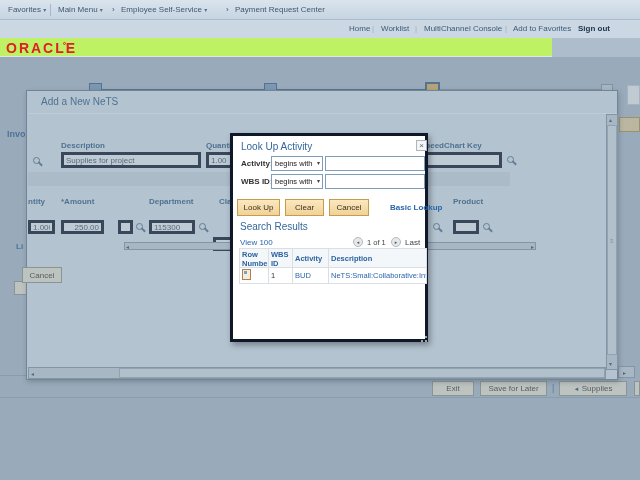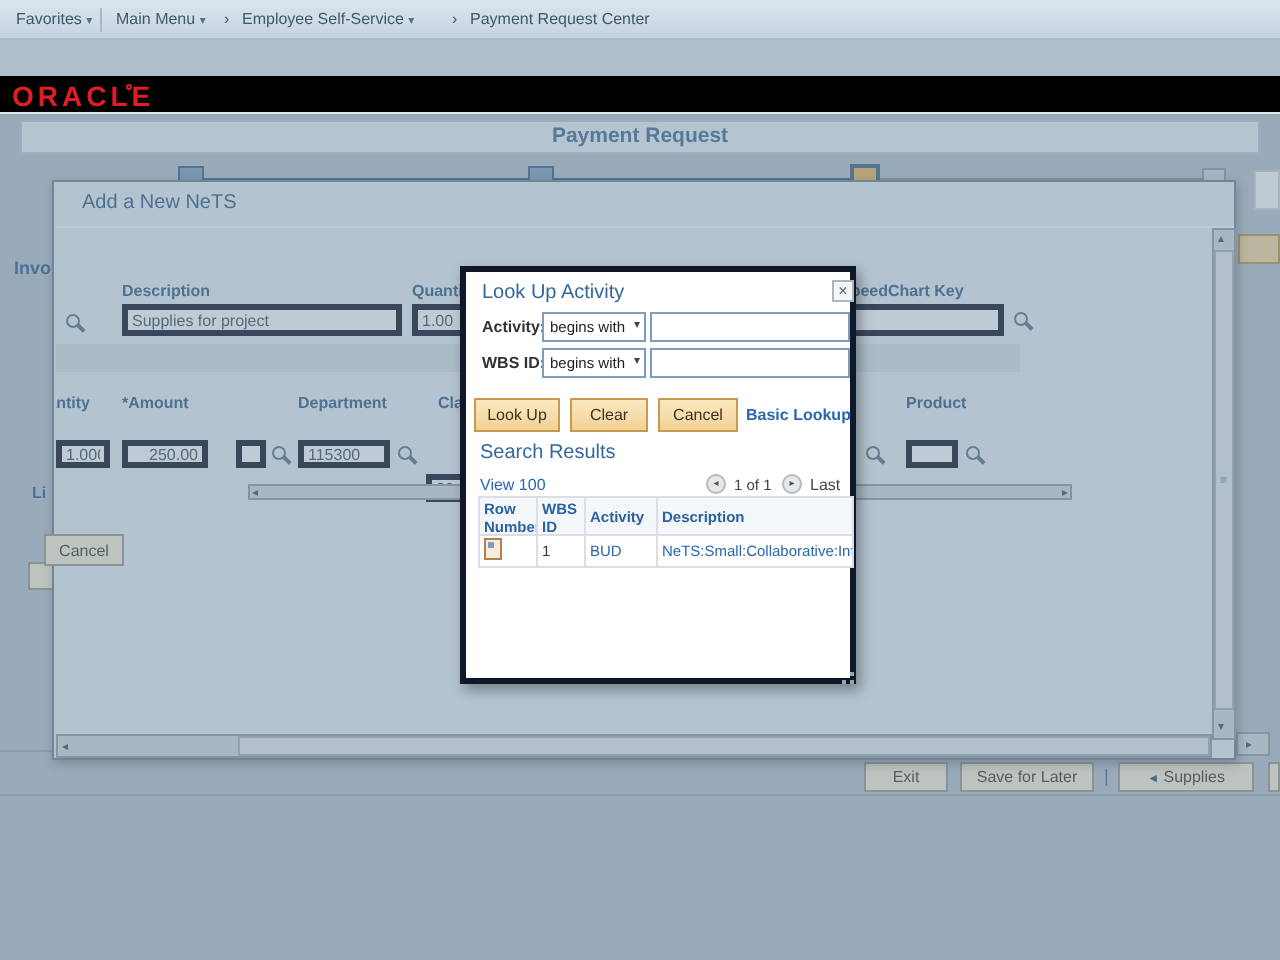--- a/index.html
+++ b/index.html
@@ -6,21 +6,21 @@
   html,body { background:#8e9aa5; }
   body { font-family:"Liberation Sans","DejaVu Sans",sans-serif; }
   #screen { position:relative; width:640px; height:480px; overflow:hidden;
             background:#aebdcb; margin:0 auto; }
   .abs { position:absolute; }
 
   
   .bar1 { left:0; top:0; width:640px; height:20px;
           background:linear-gradient(#dae4ed,#c6d4e2); border-bottom:1px solid #aabccb; z-index:60; }
   .bar2 { left:0; top:20px; width:640px; height:18px; background:#cbd8e4; z-index:60; }
-  .strip { left:0; top:38px; width:640px; height:19px; background:#000000;
+  .strip { left:0; top:38px; width:552px; height:19px; background:#bef264;
            border-bottom:1px solid #dfe4e8; z-index:60; }
   .crumb { font-size:8px; color:#3e586e; white-space:nowrap; }
   .caret { font-size:6px; color:#5a7186; }
   .vsep  { width:1px; height:12px; background:#a6b8c6; top:4px; }
   .hlink { font-size:8px; color:#3c5a74; white-space:nowrap; }
   .hsep  { font-size:8px; color:#9fb2c0; }
   .signout { font-weight:bold; color:#20384e; }
   .logo { font-size:14px; font-weight:bold; color:#e01e26; letter-spacing:2px; }
   .logomark { width:3px; height:3px; border:1px solid #e01e26; border-radius:50%; }
 
@@ -73,21 +73,21 @@
   .dclose { left:183px; top:4px; width:11px; height:11px; border:1px solid #aeb6bd;
             background:#f3f5f7; color:#5a646d; font-size:8px; line-height:9px; text-align:center; }
   .dlabel { font-size:8px; font-weight:bold; color:#333; white-space:nowrap; }
   .sel { background:#fff; border:1px solid #7f9db9; font-size:7.5px; color:#222;
          line-height:13px; padding-left:3px; white-space:nowrap; }
   .sel .dn { position:absolute; right:2px; top:0; font-size:6px; color:#444; }
   .dinp { background:#fff; border:1px solid #7f9db9; font-size:8px; color:#222;
           font-family:"Liberation Sans",sans-serif; padding:0 2px; }
   .pbtn { background:linear-gradient(#fbe8c0,#f1d296); border:1px solid #c79b4e;
           color:#3a3226; font-size:8px; text-align:center; line-height:15px; white-space:nowrap; }
-  .blink { font-size:8px; font-weight:bold; color:#2a66ad; white-space:nowrap; }
+  .blink { font-size:8px; font-weight:bold; color:#2a66ad; white-space:nowrap;margin-left:17px; }
   .dsub { font-size:10px; color:#34679a; }
   .dtext { font-size:8px; color:#444; white-space:nowrap; }
   .pgc { width:10px; height:10px; border-radius:50%; background:#e6e9eb; border:1px solid #b3bac0;
          font-size:5px; color:#555; text-align:center; line-height:8px; }
   .tbl { left:6px; top:112px; width:188px; }
   .trow { display:flex; width:188px; }
   .tc { border-right:1px solid #d9dfe4; border-bottom:1px solid #d9dfe4; padding:1px 2px;
         font-size:7.5px; overflow:hidden; }
   .tc:first-child { border-left:1px solid #d9dfe4; }
   .th { color:#2b62a0; font-weight:bold; background:#f4f7f9; height:20px; line-height:9px; }
@@ -113,27 +113,36 @@
   <div class="abs bar1">
     <span class="abs crumb" style="left:8px;top:5px;"><span>Favorites</span> <span class="caret">▾</span></span>
     <div class="abs vsep" style="left:50px;"></div>
     <span class="abs crumb" style="left:58px;top:5px;"><span>Main Menu</span> <span class="caret">▾</span></span>
     <span class="abs crumb" style="left:112px;top:5px;">›</span>
     <span class="abs crumb" style="left:121px;top:5px;"><span>Employee Self-Service</span> <span class="caret">▾</span></span>
     <span class="abs crumb" style="left:226px;top:5px;">›</span>
     <span class="abs crumb" style="left:235px;top:5px;">Payment Request Center</span>
   </div>
 
+  <div class="abs bar2">
+    <span class="abs hlink" style="left:349px;top:4px;">Home</span>
+    <span class="abs hsep" style="left:372px;top:4px;">|</span>
+    <span class="abs hlink" style="left:381px;top:4px;">Worklist</span>
+    <span class="abs hsep" style="left:415px;top:4px;">|</span>
+    <span class="abs hlink" style="left:424px;top:4px;">MultiChannel Console</span>
+    <span class="abs hsep" style="left:505px;top:4px;">|</span>
+    <span class="abs hlink" style="left:513px;top:4px;">Add to Favorites</span>
+    <span class="abs hlink signout" style="left:578px;top:4px;">Sign out</span>
+  </div>
 
   <div class="abs strip">
     <span class="abs logo" style="left:6px;top:2px;">ORACLE</span>
     <span class="abs logomark" style="left:63px;top:4px;"></span>
   </div>
 
-  <div class="abs titleband">Payment Request</div>
 
   <div class="abs stepline1"></div>
   <div class="abs stepline2"></div>
   <div class="abs marker m-blue" style="left:89px;top:83px;"></div>
   <div class="abs marker m-blue" style="left:264px;top:83px;"></div>
   <div class="abs marker m-gold" style="left:425px;top:82px;"></div>
   <div class="abs marker m-gray" style="left:601px;top:84px;"></div>
 
   <span class="abs bgfrag" style="left:7px;top:129px;">Invo</span>
   <span class="abs bgfrag" style="left:16px;top:242px;font-size:8px;">Li</span>

